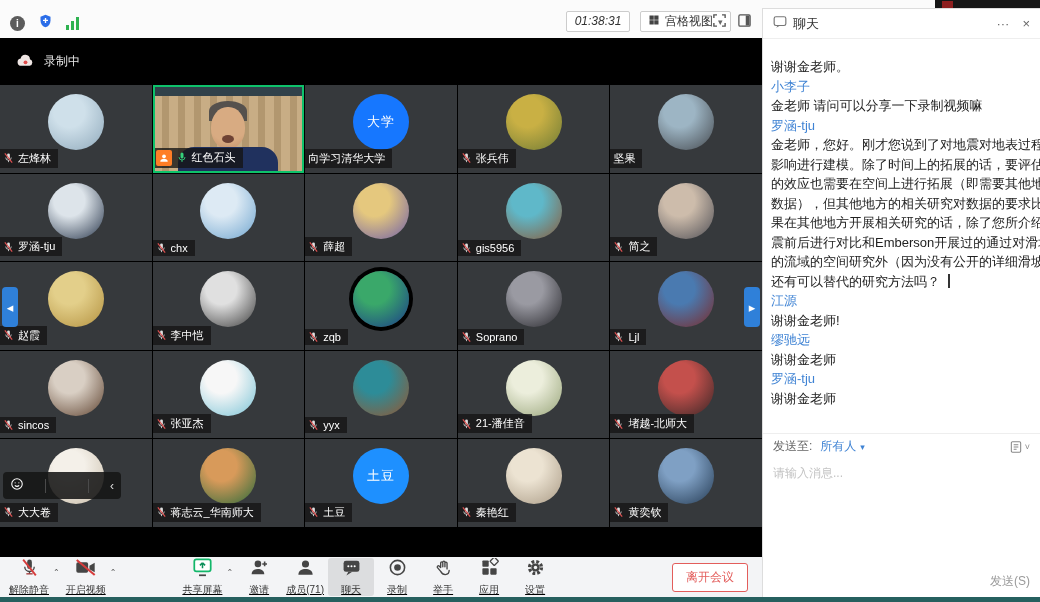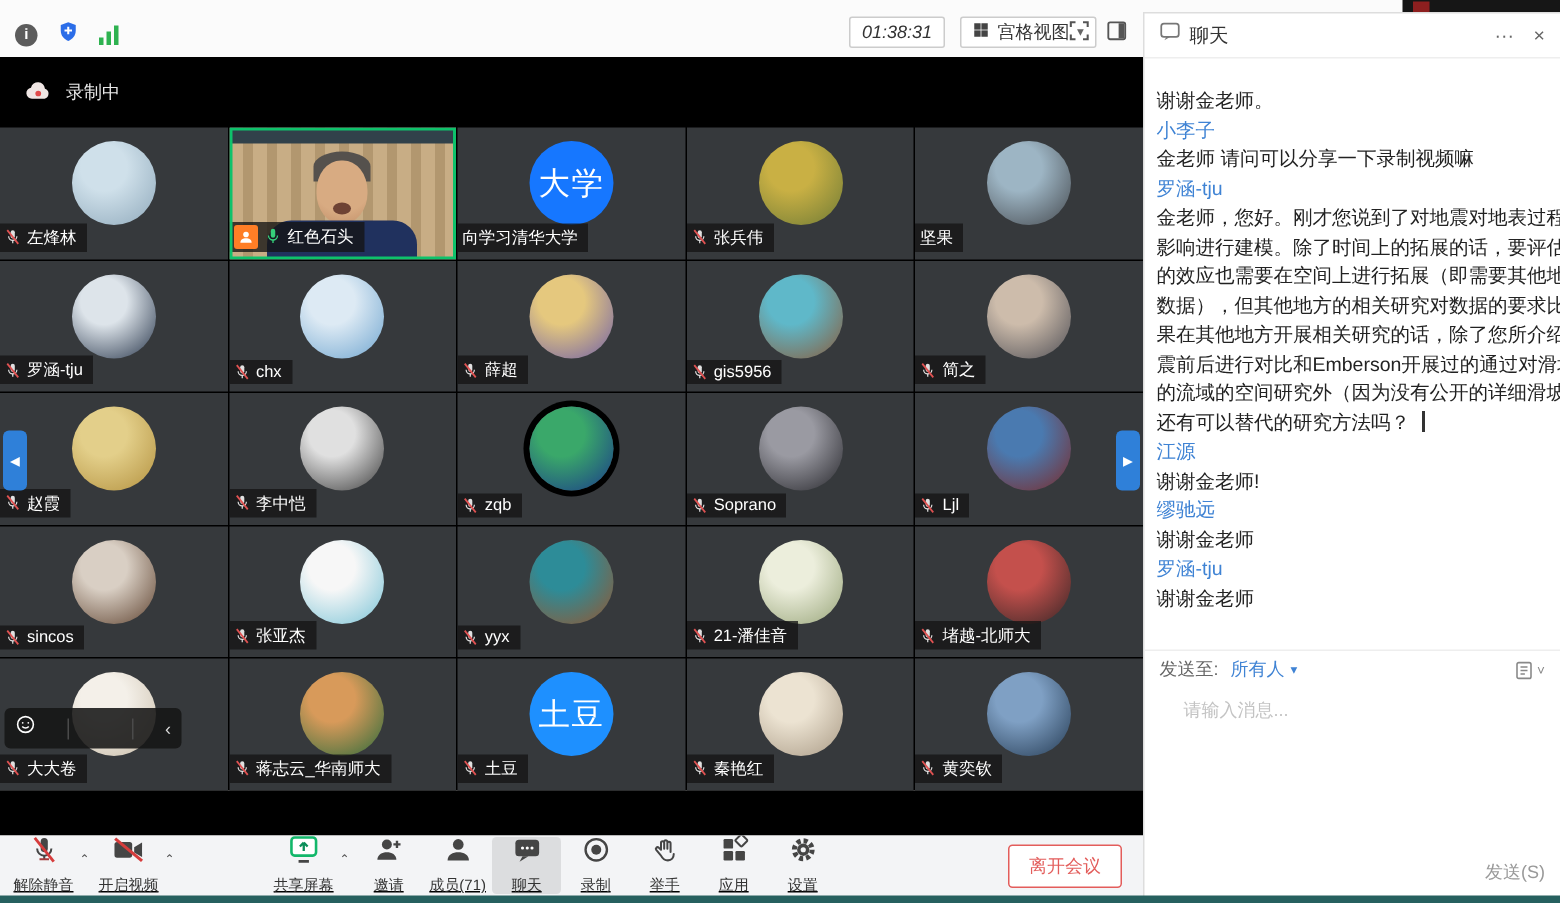--- a/index.html
+++ b/index.html
@@ -28,21 +28,21 @@
   
   .main-area { position:absolute; left:0; top:38px; width:762px; height:426px; background:#000; }
   .rec-bar { position:absolute; left:0; top:0; width:762px; height:47px; background:#000;
              display:flex; align-items:center; gap:9px; padding-left:16px; color:#e8e8e8; font-size:12px; }
   .grid { position:absolute; left:0; top:47px; width:762px; height:442px; background:#000;
           display:grid; grid-template-columns:repeat(5,1fr); grid-template-rows:repeat(5,1fr); gap:1px; }
   .tile { position:relative; background:#36393c; overflow:hidden; }
   .tile.active::after { content:''; position:absolute; inset:0; border:2px solid #0ec26b; pointer-events:none; z-index:4; }
   .avatar { position:absolute; left:50%; top:9px; transform:translateX(-50%); width:56px; height:56px;
             border-radius:50%; display:flex; align-items:center; justify-content:center; overflow:hidden; }
-  .avatar-text { color:#fff; font-size:21px; letter-spacing:1px; }
+  .avatar-text { color:#fff; font-size:13px; letter-spacing:1px; }
   .name-tag { position:absolute; left:0; bottom:5px; z-index:3; display:flex; align-items:center; gap:4px;
               background:rgba(20,20,20,0.78); color:#fff; font-size:11px; padding:2px 7px 2px 3px; white-space:nowrap; }
   .badge-host { width:16px; height:16px; border-radius:2px; background:#ff7e26; display:flex;
                 align-items:center; justify-content:center; flex:0 0 auto; }
   .mic { display:flex; align-items:center; }
   
   .scene { position:absolute; inset:0;
            background: linear-gradient(#31414a 0 11px, rgba(0,0,0,0) 11px),
                        repeating-linear-gradient(90deg,#c8ad85 0 9px,#b2976f 9px 16px); }
   .scene .hair { position:absolute; left:50%; top:16px; transform:translateX(-50%); width:38px; height:20px;
@@ -89,21 +89,21 @@
                    padding:8px 0 0 8px; font-size:13px; line-height:19.5px; color:#222; }
   .msg { white-space:nowrap; overflow:hidden; }
   .msg.sender { color:#3f83d4; }
   .caret { display:inline-block; width:2px; height:14px; background:#333; margin-left:8px; vertical-align:-2px; }
   .send-row { position:absolute; left:0; top:424px; right:0; height:26px; border-top:1px solid #eee;
               display:flex; align-items:center; gap:8px; padding:0 10px; font-size:12px; color:#666; }
   .send-to-value { color:#3f83d4; cursor:pointer; }
   .send-to-caret { color:#3f83d4; font-size:9px; margin-left:-4px; cursor:pointer; }
   .history-box { margin-left:auto; display:flex; align-items:center; gap:2px; cursor:pointer; }
   .history-caret { font-size:9px; color:#888; }
-  .chat-input { position:absolute; left:0; top:452px; right:0; height:110px; padding:4px 26px;
+  .chat-input { position:absolute; left:0; top:452px; right:0; height:110px; padding:4px 10px;
                 font-size:12px; color:#c3c3c3; cursor:text; }
   .send-btn { position:absolute; right:10px; bottom:12px; font-size:12px; color:#999; cursor:pointer; }
 
   .bottom-strip { position:absolute; left:0; top:597px; width:1040px; height:5px; background:#26605f; z-index:9; }
 </style>
 </head>
 <body>
 
 <div class="app">
 

